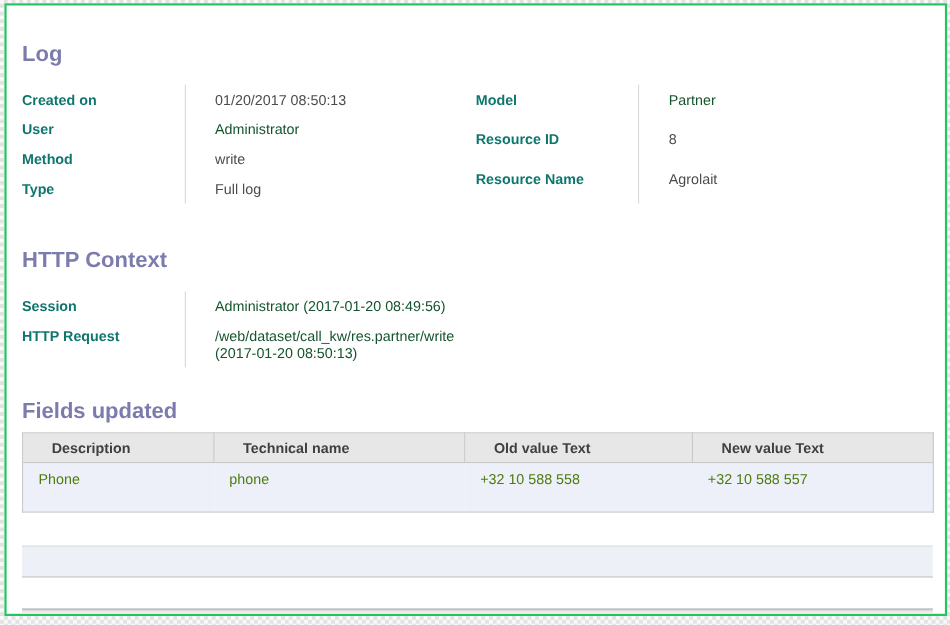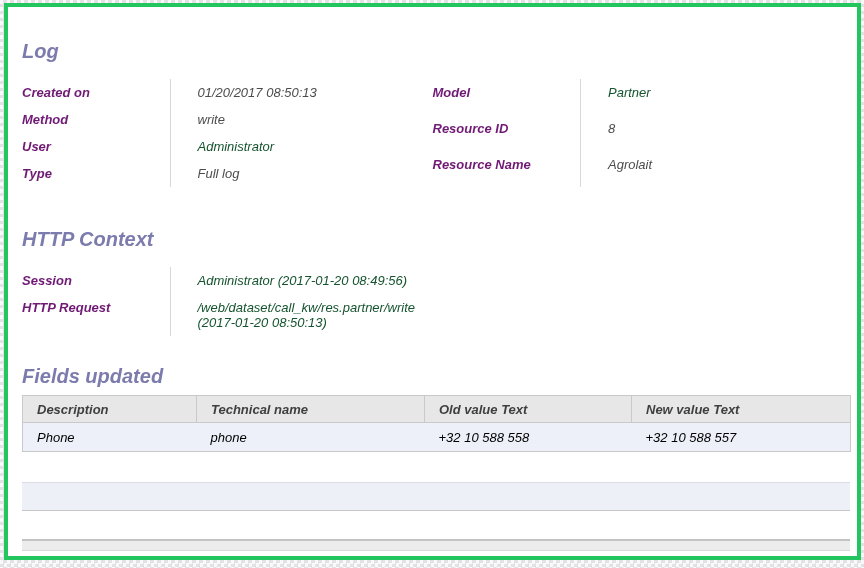--- a/index.html
+++ b/index.html
@@ -9,58 +9,57 @@
   }
   body {
     background-color: #f6f6f6;
     background-image: conic-gradient(#e2e2e4 25%, #f9f9f9 0 50%, #e2e2e4 0 75%, #f9f9f9 0);
     background-size: 7px 7px;
   }
   .card {
     position: absolute; left: 4px; top: 3px;
     width: 857px; height: 557px;
     background: #ffffff;
-    border: 4px solid #22c55e;
+    border: 2px solid #22c55e;
     padding: 0 14px;
     overflow: hidden;
-    font-style: italic;
   }
   h2 {
     font-size: 20px; line-height: 24px; font-weight: bold;
     color: #7c7bad;
   }
   .h-log   { margin-top: 32px; }
   .h-http  { margin-top: 40px; }
   .h-flds  { margin-top: 28px; }
 
   .groups { display: flex; margin-top: 16px; }
   table.fg { border-collapse: collapse; width: 413px; table-layout: fixed; }
   table.fg td { padding: 6px 0; font-size: 13px; line-height: 15px; vertical-align: top; }
-  table.fg td.lbl { width: 148px; font-weight: bold; color: #701a75; }
+  table.fg td.lbl { width: 148px; font-weight: bold; color: #0f766e; }
   table.fg td.val { border-left: 1px solid #d8d8d8; padding-left: 27px; color: #4c4c4c; }
   .link { color: #14532d; cursor: pointer; }
 
   table.fg.http { margin-top: 16px; }
 
   table.list {
     margin-top: 7px; width: 828px;
     border-collapse: collapse; table-layout: fixed;
     border: 1px solid #c9c9c9;
     font-size: 13px;
   }
   table.list th {
     background: #e7e7e7; color: #3f3f3f;
     font-weight: bold; text-align: left;
-    padding: 6px 8px 5px 14px;
+    padding: 6px 8px 5px 26px;
     border: 1px solid #c9c9c9;
     line-height: 15px;
   }
   table.list td {
-    background: #edf0f8; color: #000000;
-    padding: 7px 8px 6px 14px;
+    background: #edf0f8; color: #4d7c0f;
+    padding: 7px 8px 22px 14px;
     line-height: 15px;
   }
   .c1 { width: 174px; } .c2 { width: 228px; } .c3 { width: 207px; } .c4 { width: 219px; }
 
   .empty-row {
     margin-top: 30px; width: 828px; height: 29px;
     background: #eef0f7;
     border-top: 1px solid #dcdce2;
     border-bottom: 1px solid #c6c6ca;
   }
@@ -79,28 +78,28 @@
   <h2 class="h-log">Log</h2>
 
   <div class="groups">
     <table class="fg">
       <tbody>
           <tr>
         <td class="lbl">Created on</td>
         <td class="val">01/20/2017 08:50:13</td>
       </tr>
       <tr>
-        <td class="lbl">Method</td>
-        <td class="val">write</td>
-      </tr>
-      <tr>
         <td class="lbl">User</td>
         <td class="val">
           <span class="link">Administrator</span>
         </td>
+      </tr>
+      <tr>
+        <td class="lbl">Method</td>
+        <td class="val">write</td>
       </tr>
       <tr>
         <td class="lbl">Type</td>
         <td class="val">Full log</td>
       </tr>
     </tbody>
       </table>
 
     <table class="fg">
       <tbody>

